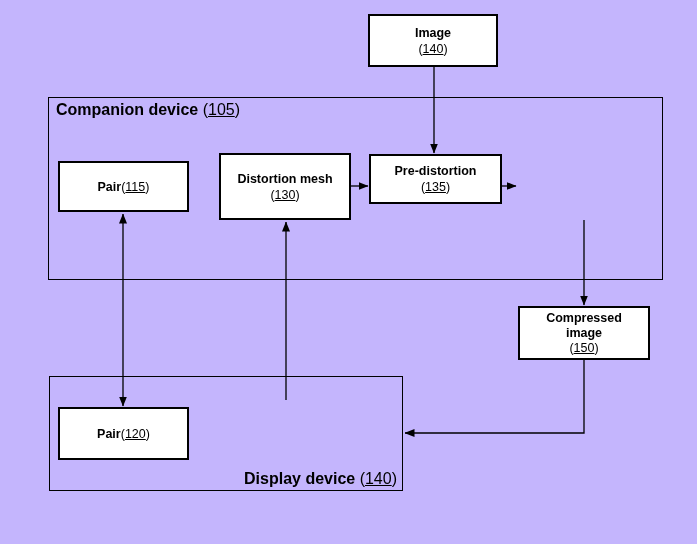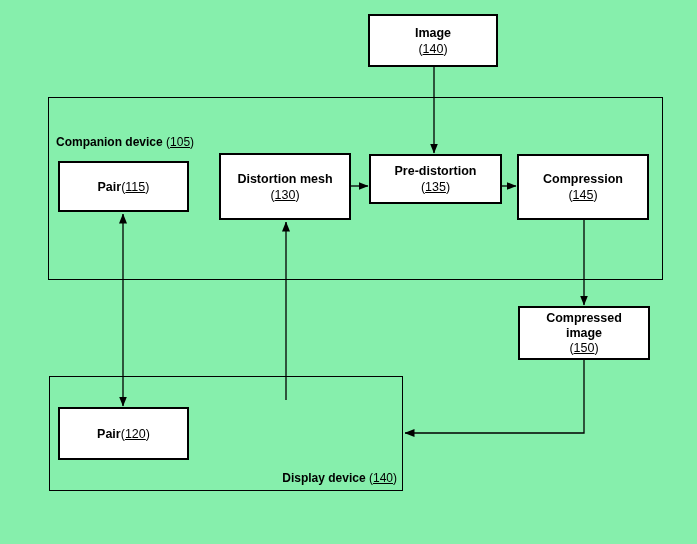--- a/index.html
+++ b/index.html
@@ -5,21 +5,21 @@
   * { margin: 0; padding: 0; box-sizing: border-box; }
   html, body { background: #ffffff; }
   body {
     font-family: "Liberation Sans", sans-serif;
     color: #000000;
   }
   .stage {
     position: relative;
     width: 697px;
     height: 544px;
-    background: #86efac;
+    background: #c4b5fd;
     overflow: hidden;
   }
   svg.wires {
     position: absolute;
     left: 0; top: 0;
     z-index: 0;
   }
   .container-box {
     position: absolute;
     border: 1.6px solid #000000;
@@ -39,24 +39,23 @@
     font-size: 12.5px;
     line-height: 16px;
   }
   .lbl { font-weight: bold; }
   .lblline { display: flex; align-items: flex-start; justify-content: center; }
   .lblline .ref { }
   .ref { font-weight: normal; white-space: nowrap; }
   .num { text-decoration: underline; }
   .container-label {
     position: absolute;
-    font-size: 12px;
+    font-size: 16px;
     line-height: 15px;
     white-space: nowrap;
-    margin-top: 33px;
   }
   .container-label.top-left { left: 7px; top: 4px; }
   .container-label.bottom-right { right: 5px; bottom: 4px; }
 </style>
 </head>
 <body>
 
 <div class="stage">
 
   <svg class="wires" width="697" height="544" viewBox="0 0 697 544">
@@ -98,24 +97,20 @@
   <div class="node" style="left:219px; top:153px; width:132px; height:67px;">
     <div class="lbl">Distortion mesh</div>
     <div class="ref"><span>(</span><span class="num">130</span><span>)</span></div>
   </div>
 
   <div class="node" style="left:369px; top:154px; width:133px; height:50px;text-align:right;">
     <div class="lbl">Pre-distortion</div>
     <div class="ref"><span>(</span><span class="num">135</span><span>)</span></div>
   </div>
 
-  <div class="node" style="left:517px; top:154px; width:132px; height:66px;">
-    <div class="lbl">Compression</div>
-    <div class="ref"><span>(</span><span class="num">145</span><span>)</span></div>
-  </div>
 
   <div class="node" style="left:518px; top:306px; width:132px; height:54px; line-height:15px;">
     <div class="lbl">Compressed</div>
     <div class="lbl">image</div>
     <div class="ref"><span>(</span><span class="num">150</span><span>)</span></div>
   </div>
 
   <div class="container-box" style="left:49px; top:376px; width:354px; height:115px;">
     <div class="container-label bottom-right">
       <span class="lbl">Display device</span>

